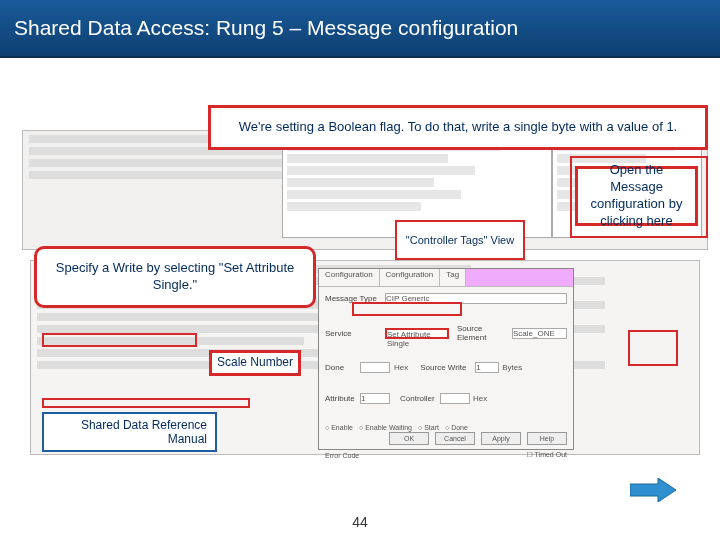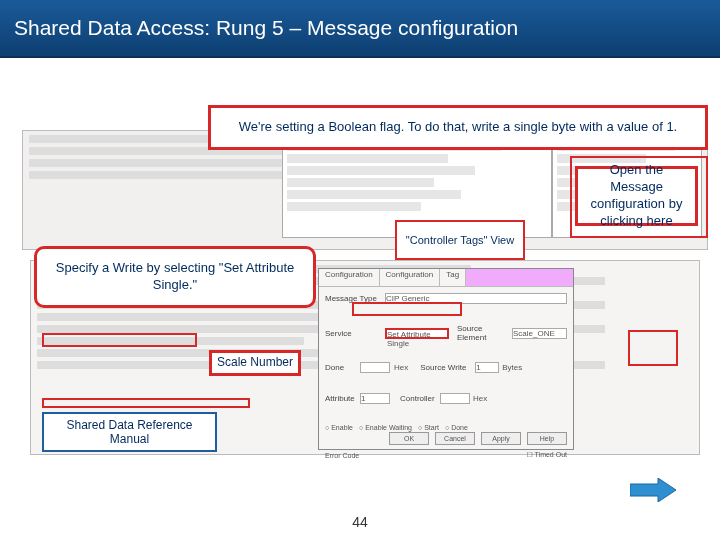--- a/index.html
+++ b/index.html
@@ -38,21 +38,21 @@
     color: #002a5c;
     font-size: 13px;
     padding: 4px 8px;
     text-align: center;
   }
   #c-boolean { top: 105px; left: 208px; width: 500px; }
   #c-specify { top: 246px; left: 34px; width: 282px; border-radius: 10px; }
   #c-openmsg { top: 166px; left: 575px; width: 123px; height: 60px; display:flex; align-items:center; justify-content:center;}
   #c-ctrltags { top: 220px; left: 395px; width: 130px; border:2px solid #d62828; font-size:11px;}
   #c-scalenum { top: 350px; left: 209px; width: 92px; font-size:12px; padding:2px 4px;}
-  #c-manual { top: 412px; left: 42px; width: 175px; font-size:12px; }
+  #c-manual { top: 412px; left: 42px; width: 175px; font-size:12px;text-align:right; }
 
   .faux-bg {
     position: absolute;
     background: #f2f0ee;
     border: 1px solid #bbb;
     font-size: 9px;
     color: #777;
     overflow: hidden;
   }
   #bg1 { top: 130px; left: 22px; width: 686px; height: 120px; }

